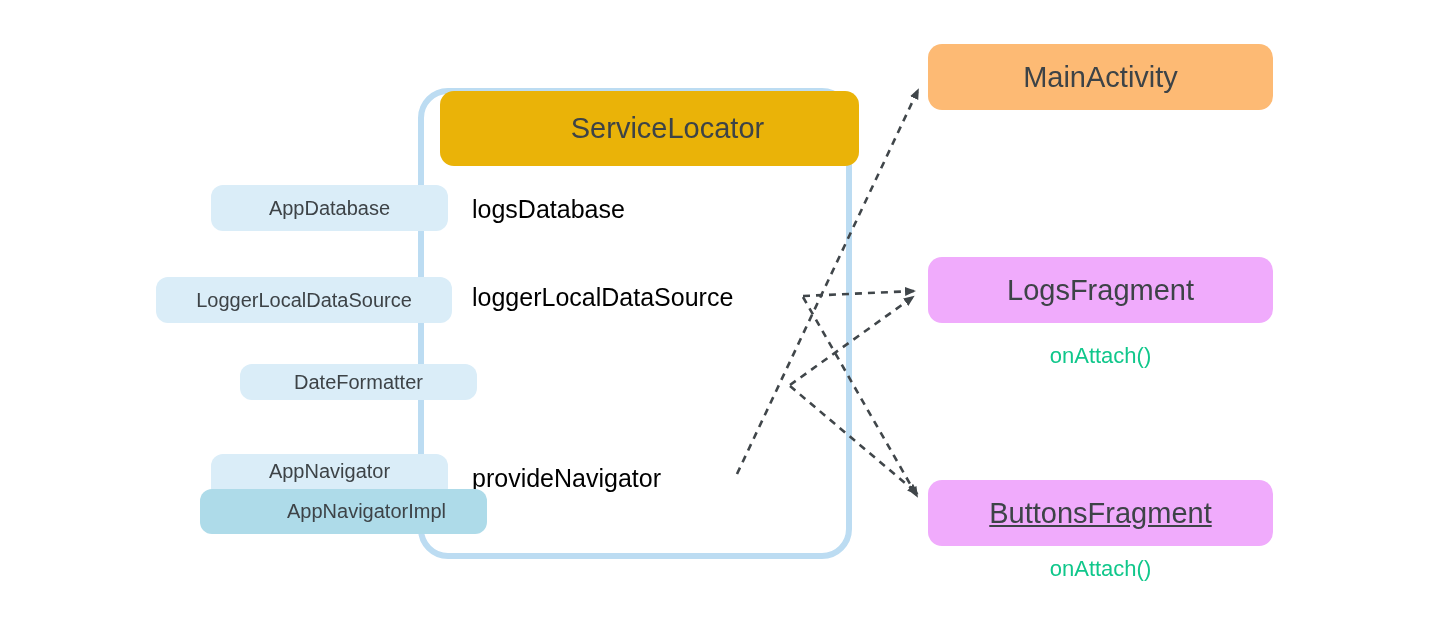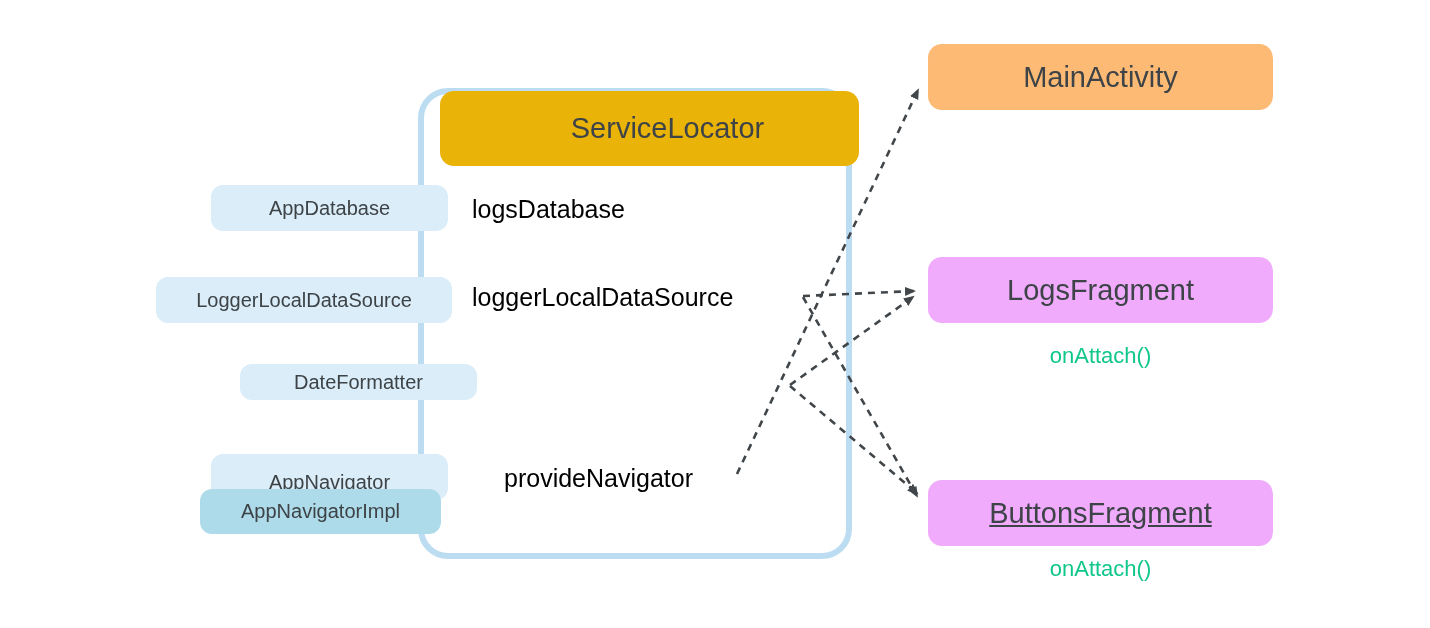--- a/index.html
+++ b/index.html
@@ -44,20 +44,21 @@
   .dep-box {
     background: #daedf8;
     border-radius: 12px;
     display: flex; align-items: center; justify-content: center;
     font-size: 20px; color: #3d4347;
     z-index: 2;
   }
   .dep-box.impl {
     background: #aedbe9;
     z-index: 4;
+    padding-left: 46px;
   }
 
   
   .method-label {
     font-size: 25px; font-weight: 500; color: #000000;
     line-height: 30px;
     white-space: nowrap;
     z-index: 3;
   }
 
@@ -123,34 +124,34 @@
   </div>
 
   <div class="abs dep-box" style="left:156px; top:277px; width:296px; height:46px;">
     <span>LoggerLocalDataSource</span>
   </div>
 
   <div class="abs dep-box" style="left:211px; top:364px; width:237px; height:36px;margin-left:29px;">
     <span>DateFormatter</span>
   </div>
 
-  <div class="abs dep-box" style="left:211px; top:454px; width:237px; height:46px; align-items:flex-start; padding-top:17px; box-sizing:border-box;">
+  <div class="abs dep-box" style="left:211px; top:454px; width:237px; height:46px; align-items:flex-start; padding-top:6px; box-sizing:border-box;">
     <span>AppNavigator</span>
   </div>
 
   <div class="abs dep-box impl" style="left:200px; top:489px; width:241px; height:45px;">
     <span>AppNavigatorImpl</span>
   </div>
 
   <div class="abs method-label" style="left:472px; top:194px;">logsDatabase</div>
 
   <div class="abs method-label" style="left:472px; top:282px;">loggerLocalDataSource</div>
 
 
-  <div class="abs method-label" style="left:472px; top:463px;margin-left:32px;">provideNavigator</div>
+  <div class="abs method-label" style="left:472px; top:463px;">provideNavigator</div>
 
   <div class="abs consumer-box light" style="top:44px;">
     <span>MainActivity</span>
   </div>
 
   <div class="abs consumer-box strong" style="top:257px;">
     <span>LogsFragment</span>
   </div>
 
   <div class="abs callback-label" style="top:343px;">onAttach()</div>

